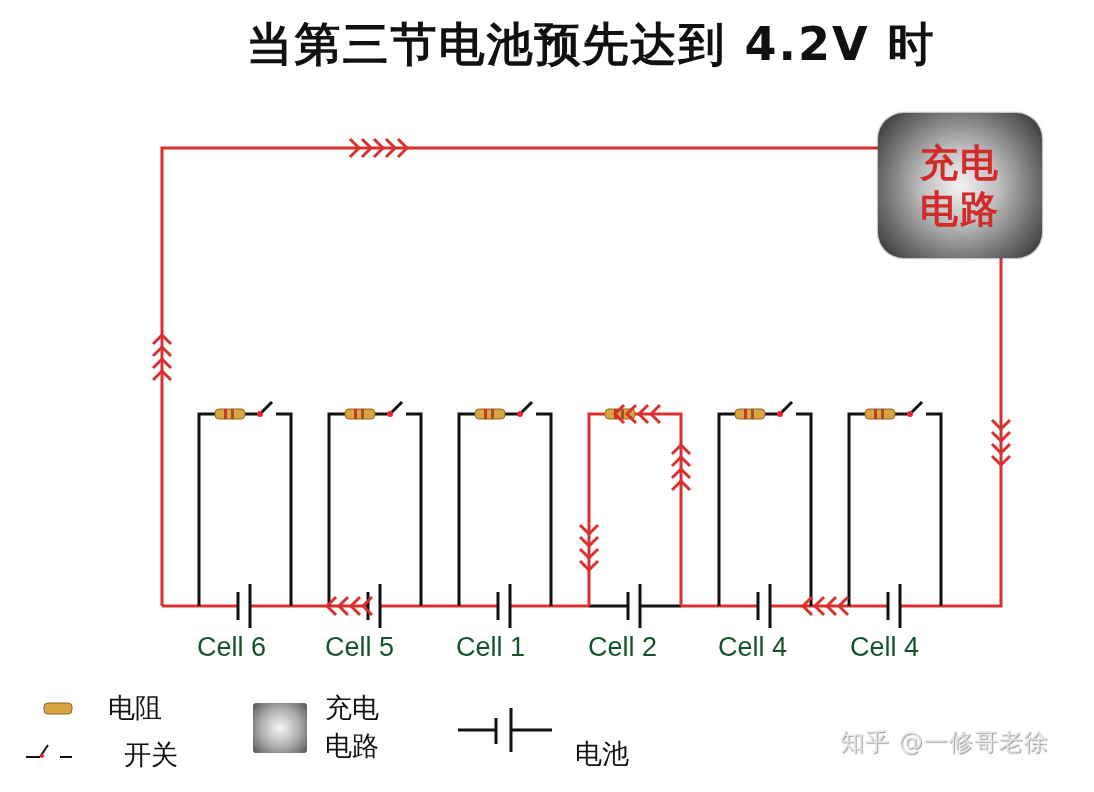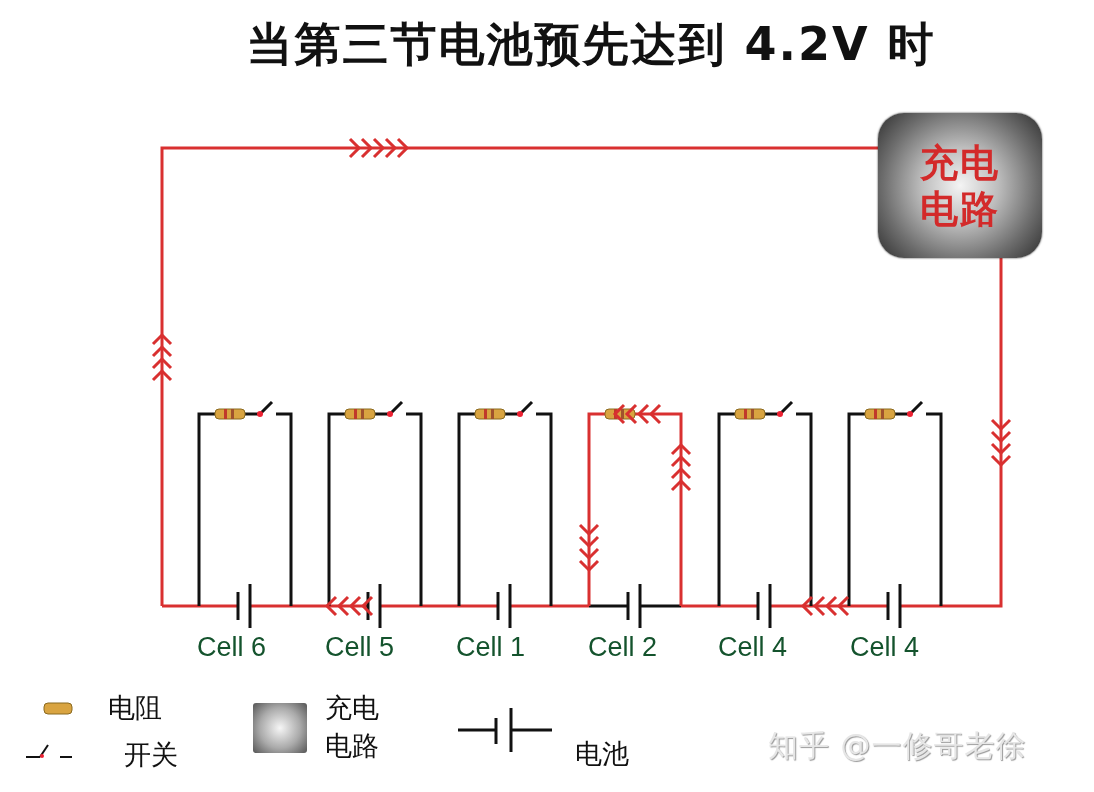--- a/index.html
+++ b/index.html
@@ -7,21 +7,21 @@
   .title{position:absolute;left:0;top:14px;width:1094px;text-align:center;font-size:46px;font-weight:bold;color:#111;letter-spacing:2px;padding-left:44px;}
   svg.diagram{position:absolute;left:0;top:0;}
   .cell-label{position:absolute;top:632px;width:100px;text-align:left;font-family:"Liberation Sans",sans-serif;font-size:27px;color:#14532d;}
   .box{position:absolute;left:878px;top:113px;width:164px;height:145px;border-radius:26px;
        background:radial-gradient(circle at 50% 50%,#f4f4f4 0%,#bdbdbd 35%,#6e6e6e 70%,#2f2f2f 100%);
        box-shadow:0 0 2px #222;display:flex;flex-direction:column;align-items:center;justify-content:center;}
   .box span{color:#d32a2a;font-size:38px;font-weight:bold;line-height:46px;letter-spacing:2px;}
   .legend-text{position:absolute;font-size:27px;color:#111;}
   .legend-box{position:absolute;left:253px;top:703px;width:54px;height:50px;
        background:radial-gradient(circle,#f6f6f6 0%,#aaa 55%,#555 100%);border-radius:3px;}
-  .watermark{position:absolute;left:768px;top:726px;font-size:30px;color:#e6e6e6;text-shadow:1px 1px 1px #999;letter-spacing:1px;}
+  .watermark{position:absolute;left:840px;top:726px;font-size:24px;color:#e6e6e6;text-shadow:1px 1px 1px #999;letter-spacing:1px;}
 </style>
 </head>
 <body>
 
 <div class="title">当第三节电池预先达到 4.2V 时</div>
 
 <svg class="diagram" width="1094" height="792">
   <defs>
     <g id="chev-r">
         <path d="M0,-9 L9,0 L0,9" fill="none" stroke="#d93030" stroke-width="3"></path>

